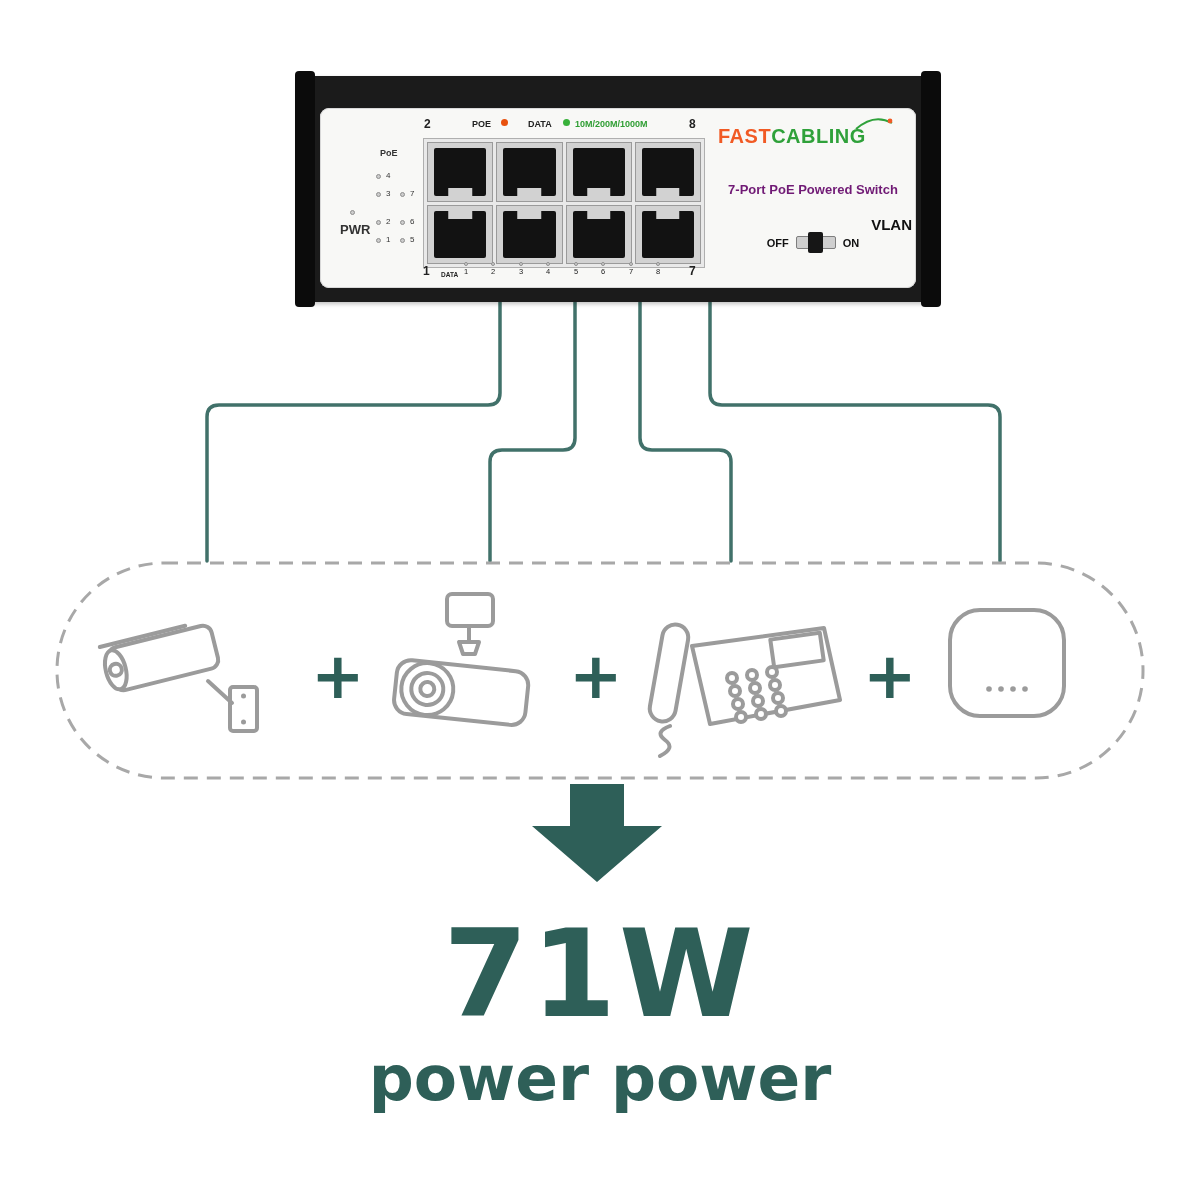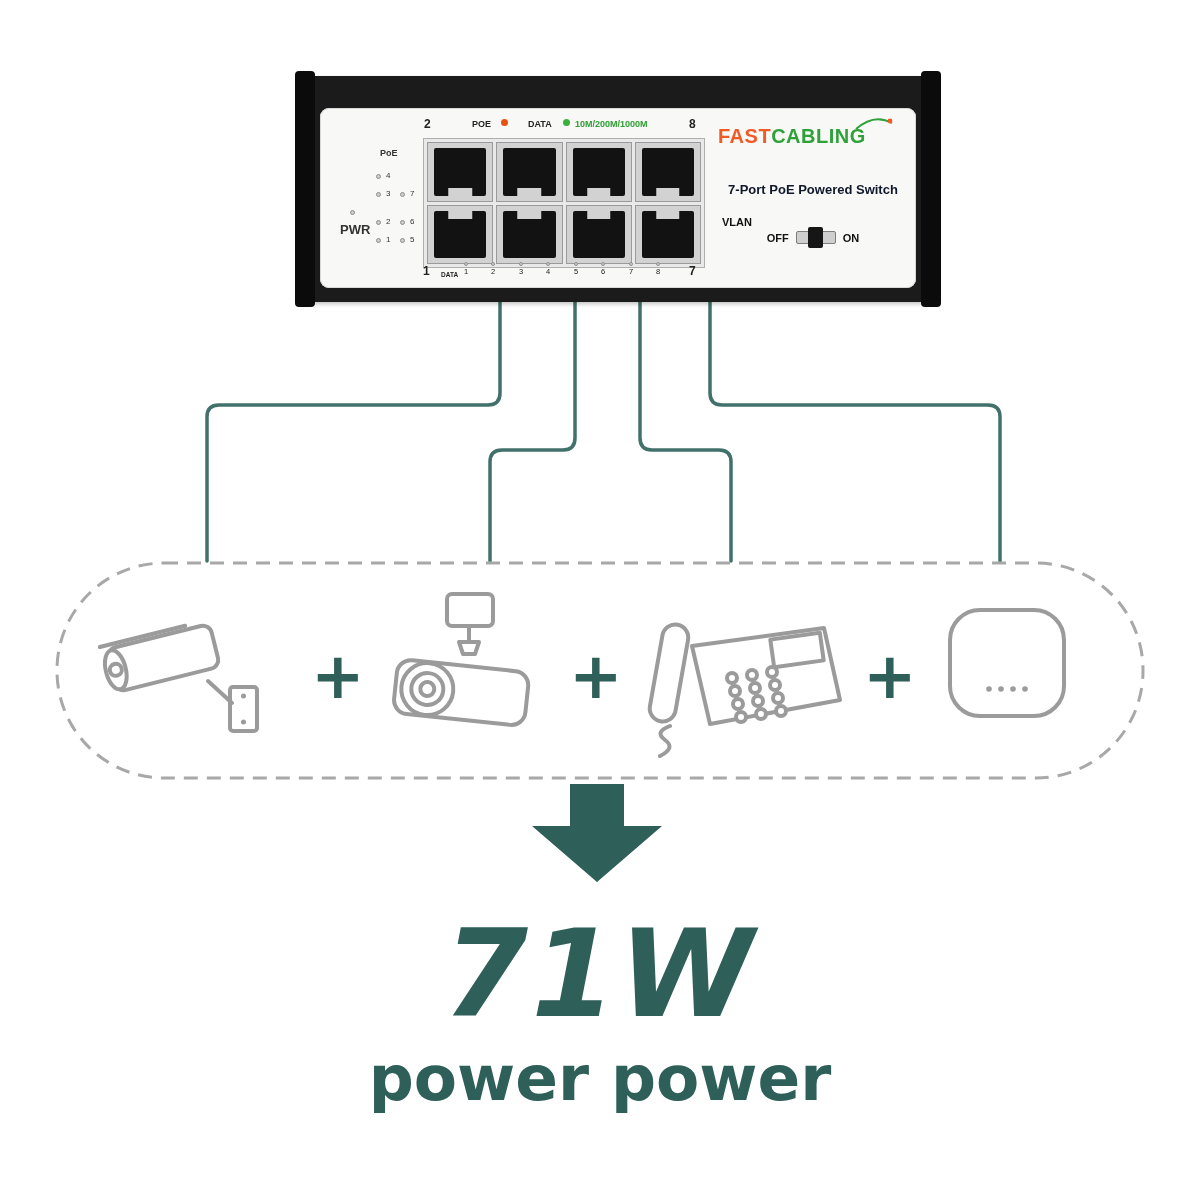--- a/index.html
+++ b/index.html
@@ -44,33 +44,33 @@
   .fp-bottom .big{position:absolute;font-size:12px;font-weight:bold;top:4px;}
   .bdata{position:absolute;left:121px;top:11px;font-size:6.5px;font-weight:bold;}
   .pnum{position:absolute;top:2px;width:14px;text-align:center;}
   .pnum i{display:block;width:4px;height:4px;border-radius:50%;background:#cfcfcf;border:1px solid #8f8f8f;margin:0 auto;}
   .pnum b{display:block;font-size:7.5px;font-weight:normal;margin-top:1px;}
 
   .logo{position:absolute;left:398px;top:17px;width:190px;text-align:left;font-size:20px;font-weight:bold;letter-spacing:.5px;white-space:nowrap;}
   .logo .fast{color:var(--orange);}
   .logo .cabling{color:var(--green);}
   .swoosh{position:absolute;right:14px;top:-8px;width:40px;height:14px;}
-  .model{position:absolute;left:398px;top:74px;width:190px;text-align:center;font-size:13px;font-weight:bold;color:#0f172a;}
+  .model{position:absolute;left:398px;top:74px;width:190px;text-align:center;font-size:13px;font-weight:bold;color:#701a75;}
   .vlan{position:absolute;left:398px;top:108px;width:190px;}
-  .vlan .vl{text-align:left;font-size:11px;font-weight:bold;color:#111;transform:translateX(4px);}
+  .vlan .vl{text-align:right;font-size:15px;font-weight:bold;color:#111;transform:translateX(4px);}
   .vlan-row{display:flex;align-items:center;justify-content:center;gap:7px;margin-top:3px;font-size:11px;font-weight:bold;color:#111;}
   .track{position:relative;width:40px;height:13px;background:#cfcfcf;border:1px solid #7e7e7e;border-radius:2px;}
   .knob{position:absolute;left:11px;top:-5px;width:15px;height:21px;background:#161616;border-radius:2px;}
 
   
   .dev{position:absolute;z-index:2;}
   .plus{position:absolute;z-index:2;font-size:64px;font-weight:bold;color:var(--teal);line-height:1;font-family:"DejaVu Sans",sans-serif;}
 
   
-  .power-value{position:absolute;left:0;top:903px;width:100%;text-align:center;font-size:122px;font-weight:bold;color:var(--teal);font-family:"DejaVu Sans",sans-serif;letter-spacing:3px;z-index:2;font-style:italic;}
+  .power-value{position:absolute;left:0;top:903px;width:100%;text-align:center;font-size:122px;font-weight:bold;color:var(--teal);font-family:"DejaVu Sans",sans-serif;letter-spacing:3px;z-index:2;}
   .power-caption{position:absolute;left:0;top:1042px;width:100%;text-align:center;font-size:63px;font-weight:bold;color:var(--teal);font-family:"DejaVu Sans",sans-serif;z-index:2;}
 </style>
 </head>
 <body>
 
 <div class="canvas">
 
   <svg class="overlay" viewBox="0 0 1200 1200">
     <g fill="none" stroke="#41716A" stroke-width="3.5" stroke-linecap="round">
       <path d="M500 302 L500 393 Q500 405 488 405 L219 405 Q207 405 207 417 L207 561"></path>

